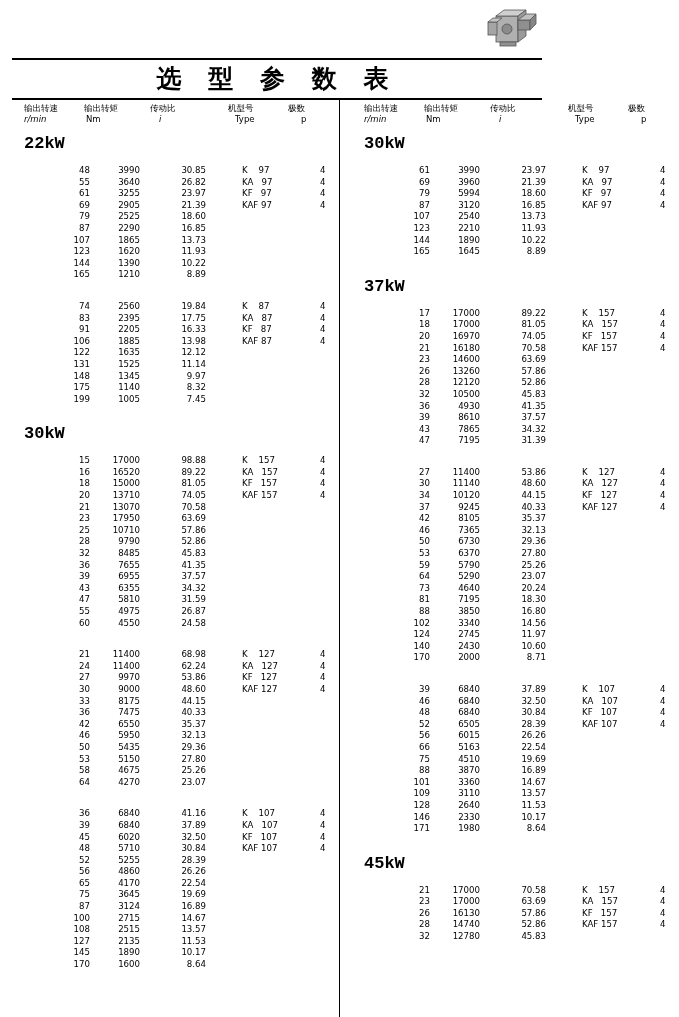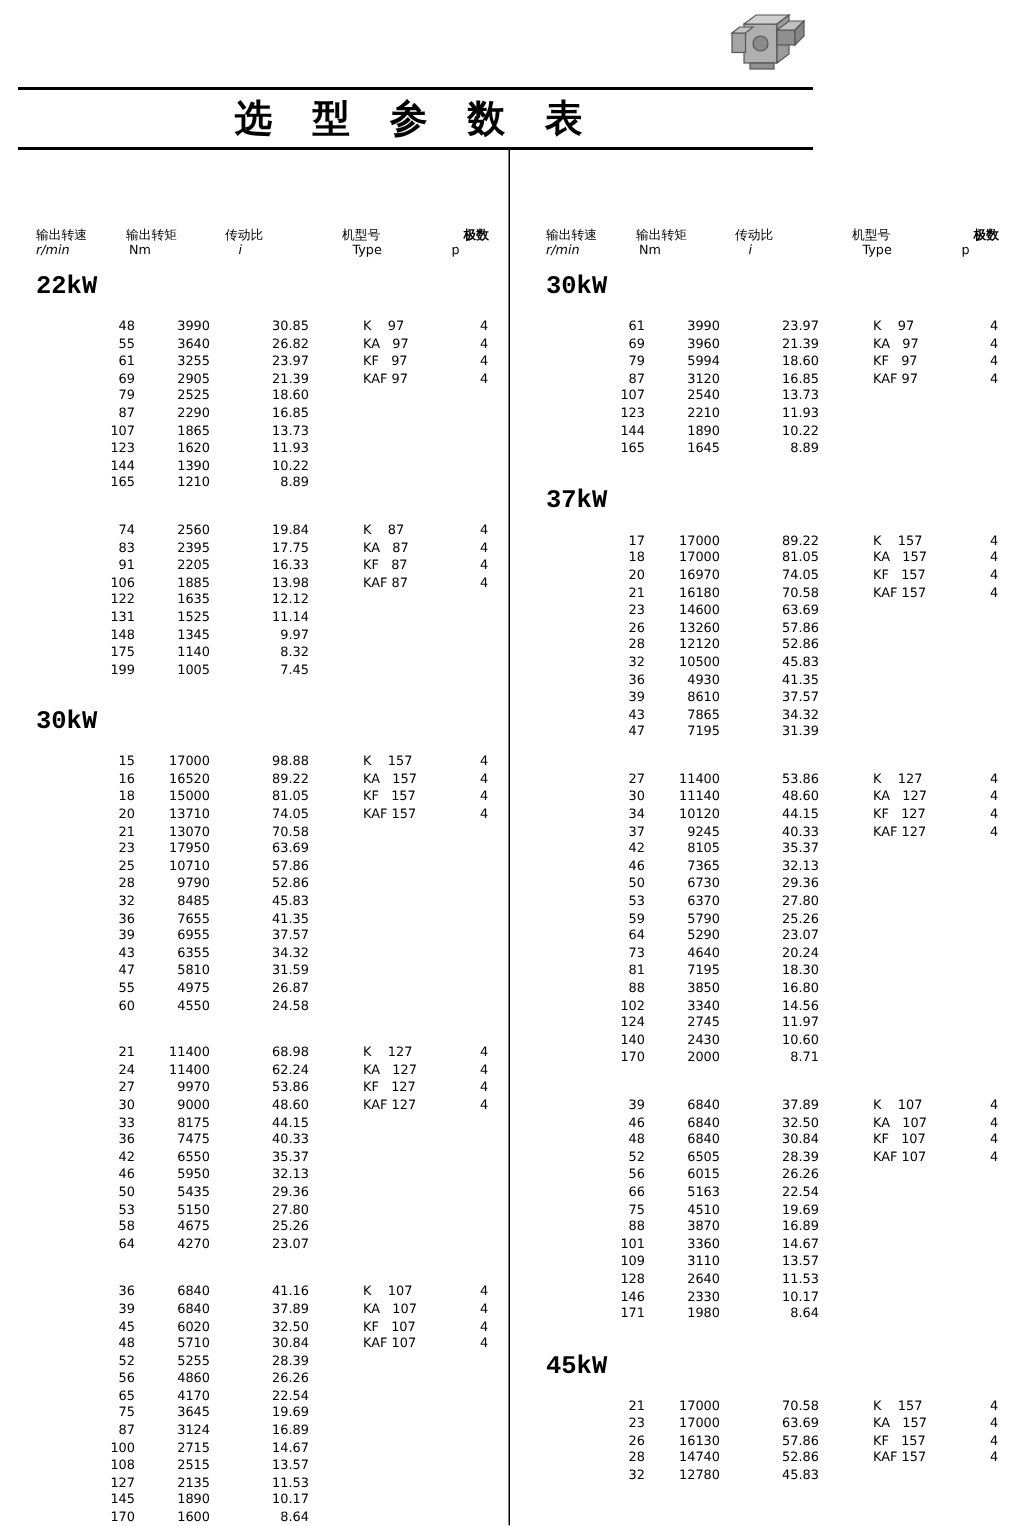--- a/index.html
+++ b/index.html
@@ -57,38 +57,37 @@
     width: 339px;
   }
   .col-left { left: 0; }
   .col-right { left: 340px; }
 
   .hdr {
     position: relative;
     height: 26px;
     font-size: 8.5px;
     font-family: "DejaVu Sans", sans-serif;
-    margin-top: 48px;
   }
   .hdr span {
     position: absolute;
     white-space: nowrap;
   }
   .hdr .l1 { top: 1px; }
   .hdr .l2 { top: 12px; }
 
   .h-rpm   { left: 24px; }
   .h-rpmu  { left: 24px; font-style: italic; }
   .h-nm    { left: 84px; }
   .h-nmu   { left: 86px; }
   .h-ratio { left: 150px; }
   .h-ratiou{ left: 159px; font-style: italic; }
   .h-type  { left: 228px; }
   .h-typeu { left: 235px; }
-  .h-pole  { left: 309px; font-weight: bold; }
+  .h-pole  { left: 288px; }
   .h-poleu { left: 301px; }
 
   
   .kw {
     font-size: 17px;
     font-weight: bold;
     font-family: Liberation Mono, monospace;
     padding-left: 24px;
     margin: 0;
     line-height: 1;

